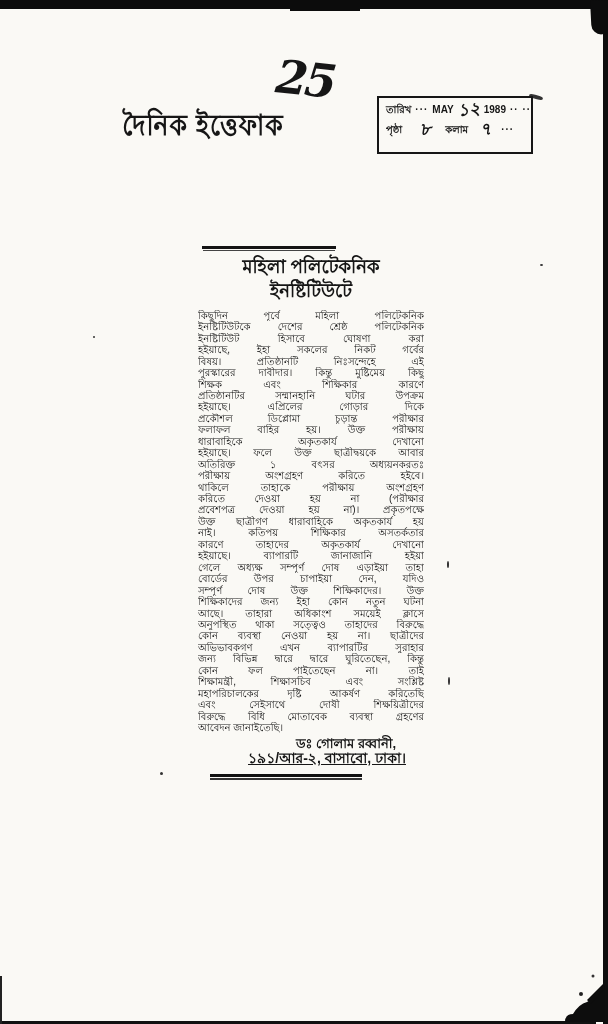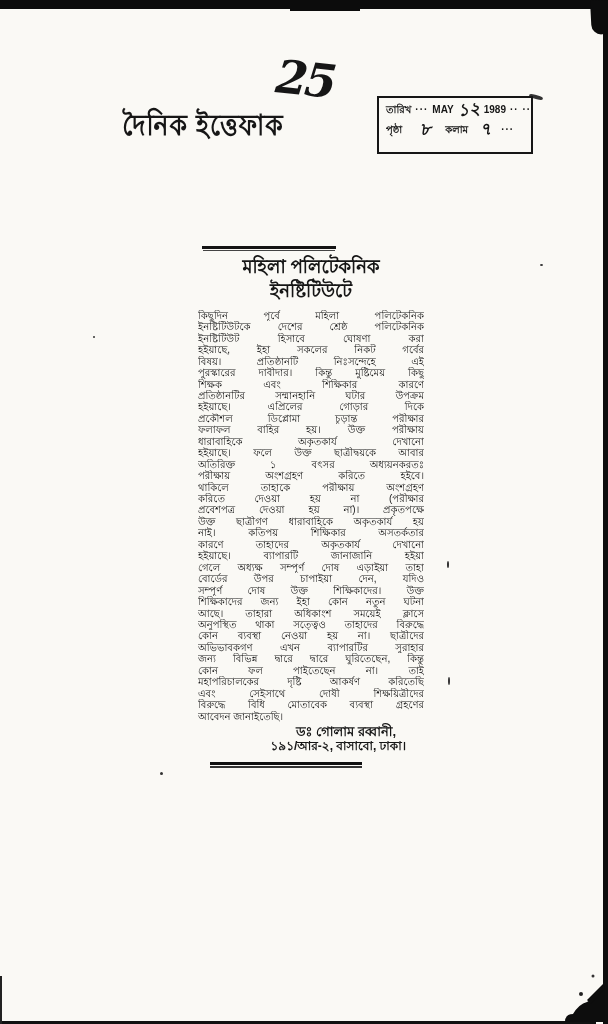--- a/index.html
+++ b/index.html
@@ -51,21 +51,21 @@
   .headline-rule { width:134px; height:3px; background:#141414; margin:0 0 7px 4px; box-shadow:0 3px 0 -1px #444; }
   .headline { text-align:center; font-weight:bold; font-size:18px; line-height:1.3; transform:scaleY(1.05); }
   .body-text { margin-top:7px; text-align:justify; }
   .body-line {
     font-size:10px; line-height:11.45px; font-weight:500;
     text-align:justify; text-align-last:justify; white-space:nowrap; overflow:hidden;
   }
   .body-line:last-child { text-align-last:left; }
   .signature { margin-top:2px; text-align:right; font-weight:bold; }
   .sig-name { font-size:13px; line-height:15px; padding-right:28px; }
-  .sig-address { font-size:12px; line-height:15px; padding-right:18px; }
+  .sig-address { font-size:14px; line-height:15px; padding-right:18px;text-decoration:underline; }
   .end-rule { margin:8px 0 0 12px; width:152px; height:6px;
     border-top:3px solid #111; border-bottom:2px solid #333; }
 </style>
 </head>
 <body>
 
 <div id="page">
 
   <div class="scan-bar-top"></div>
   <div class="scan-strip-right"></div>
@@ -143,20 +143,21 @@
         <div class="body-line">গেলে অধ্যক্ষ সম্পূর্ণ দোষ এড়াইয়া তাহা</div>
         <div class="body-line">বোর্ডের উপর চাপাইয়া দেন, যদিও</div>
         <div class="body-line">সম্পূর্ণ দোষ উক্ত শিক্ষিকাদের। উক্ত</div>
         <div class="body-line">শিক্ষিকাদের জন্য ইহা কোন নতুন ঘটনা</div>
         <div class="body-line">আছে। তাহারা অধিকাংশ সময়েই ক্লাসে</div>
         <div class="body-line">অনুপস্থিত থাকা সত্ত্বেও তাহাদের বিরুদ্ধে</div>
         <div class="body-line">কোন ব্যবস্থা নেওয়া হয় না। ছাত্রীদের</div>
         <div class="body-line">অভিভাবকগণ এখন ব্যাপারটির সুরাহার</div>
         <div class="body-line">জন্য বিভিন্ন দ্বারে দ্বারে ঘুরিতেছেন, কিন্তু</div>
         <div class="body-line">কোন ফল পাইতেছেন না। তাই</div>
+        <div class="body-line">শিক্ষামন্ত্রী, শিক্ষাসচিব এবং সংশ্লিষ্ট</div>
         <div class="body-line">মহাপরিচালকের দৃষ্টি আকর্ষণ করিতেছি</div>
         <div class="body-line">এবং সেইসাথে দোষী শিক্ষয়িত্রীদের</div>
         <div class="body-line">বিরুদ্ধে বিধি মোতাবেক ব্যবস্থা গ্রহণের</div>
         <div class="body-line">আবেদন জানাইতেছি।</div>
       </div>
     <div class="signature">
       <div class="sig-name">ডঃ গোলাম রব্বানী,</div>
       <div class="sig-address">১৯১/আর-২, বাসাবো, ঢাকা।</div>
     </div>
     <div class="end-rule"></div>

